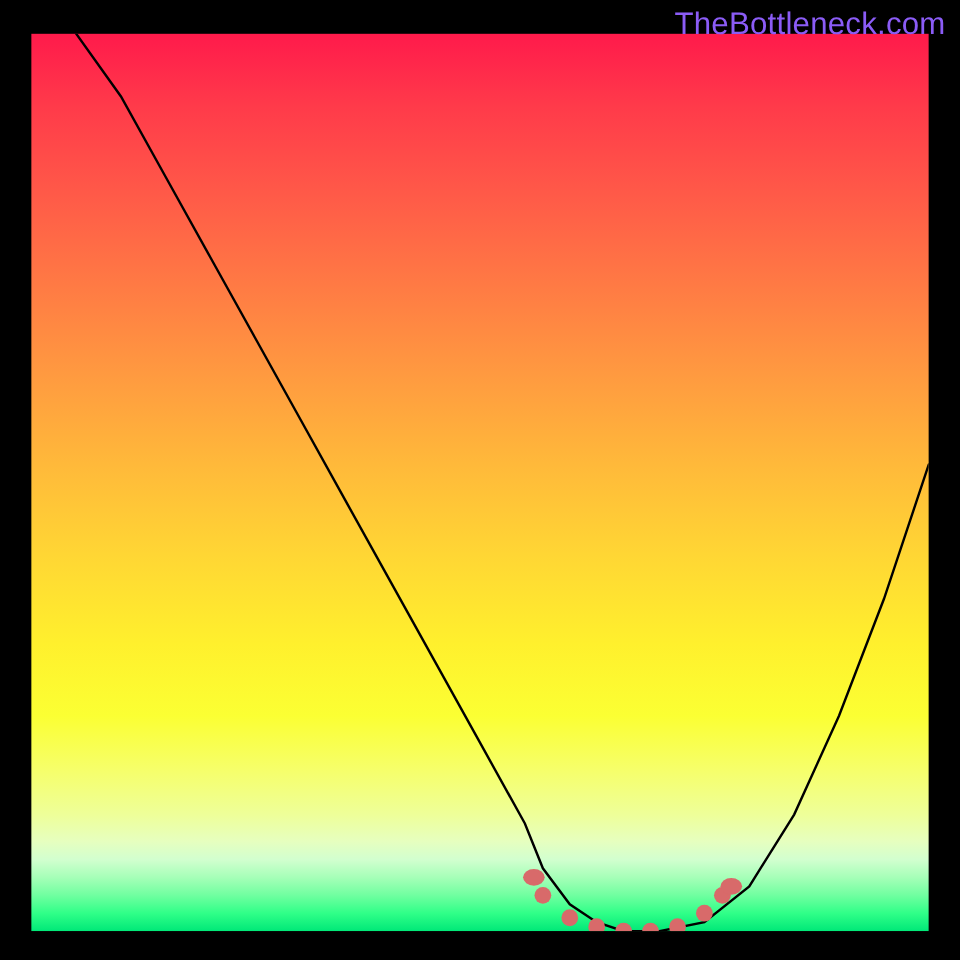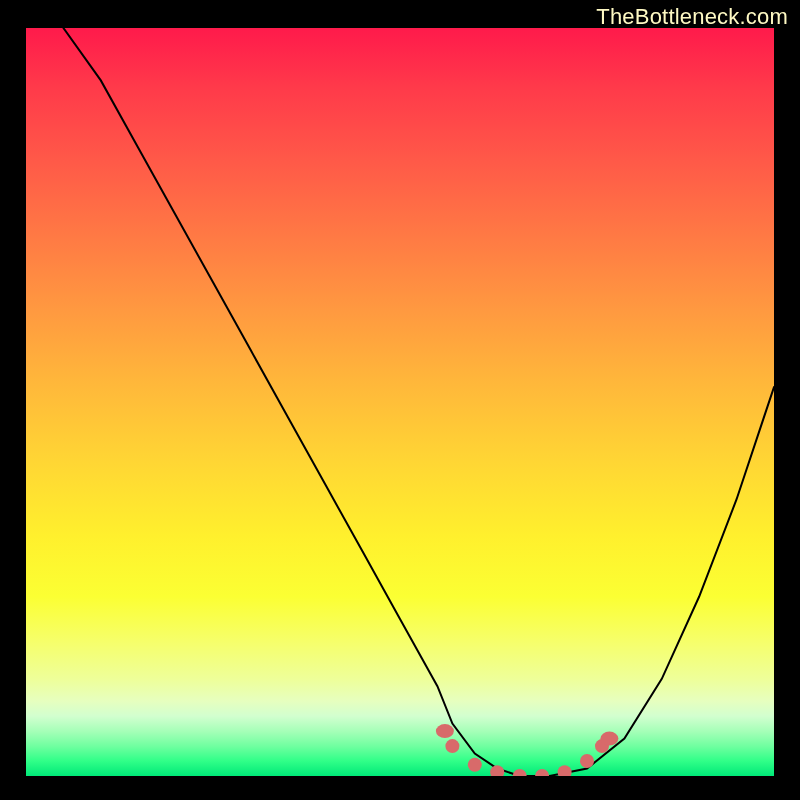--- a/index.html
+++ b/index.html
@@ -14,22 +14,22 @@
   .frame {
     position: relative;
     width: 800px;
     height: 800px;
     background: #000;
   }
   .watermark {
     position: absolute;
     top: 4px;
     right: 12px;
-    color: #fef9c3;
-    font-size: 22px;
+    color: #8b5cf6;
+    font-size: 26px;
     font-weight: 500;
     letter-spacing: 0.2px;
     z-index: 10;
     user-select: none;
   }
   .plot-area {
     position: absolute;
     left: 26px;
     top: 28px;
     width: 748px;

